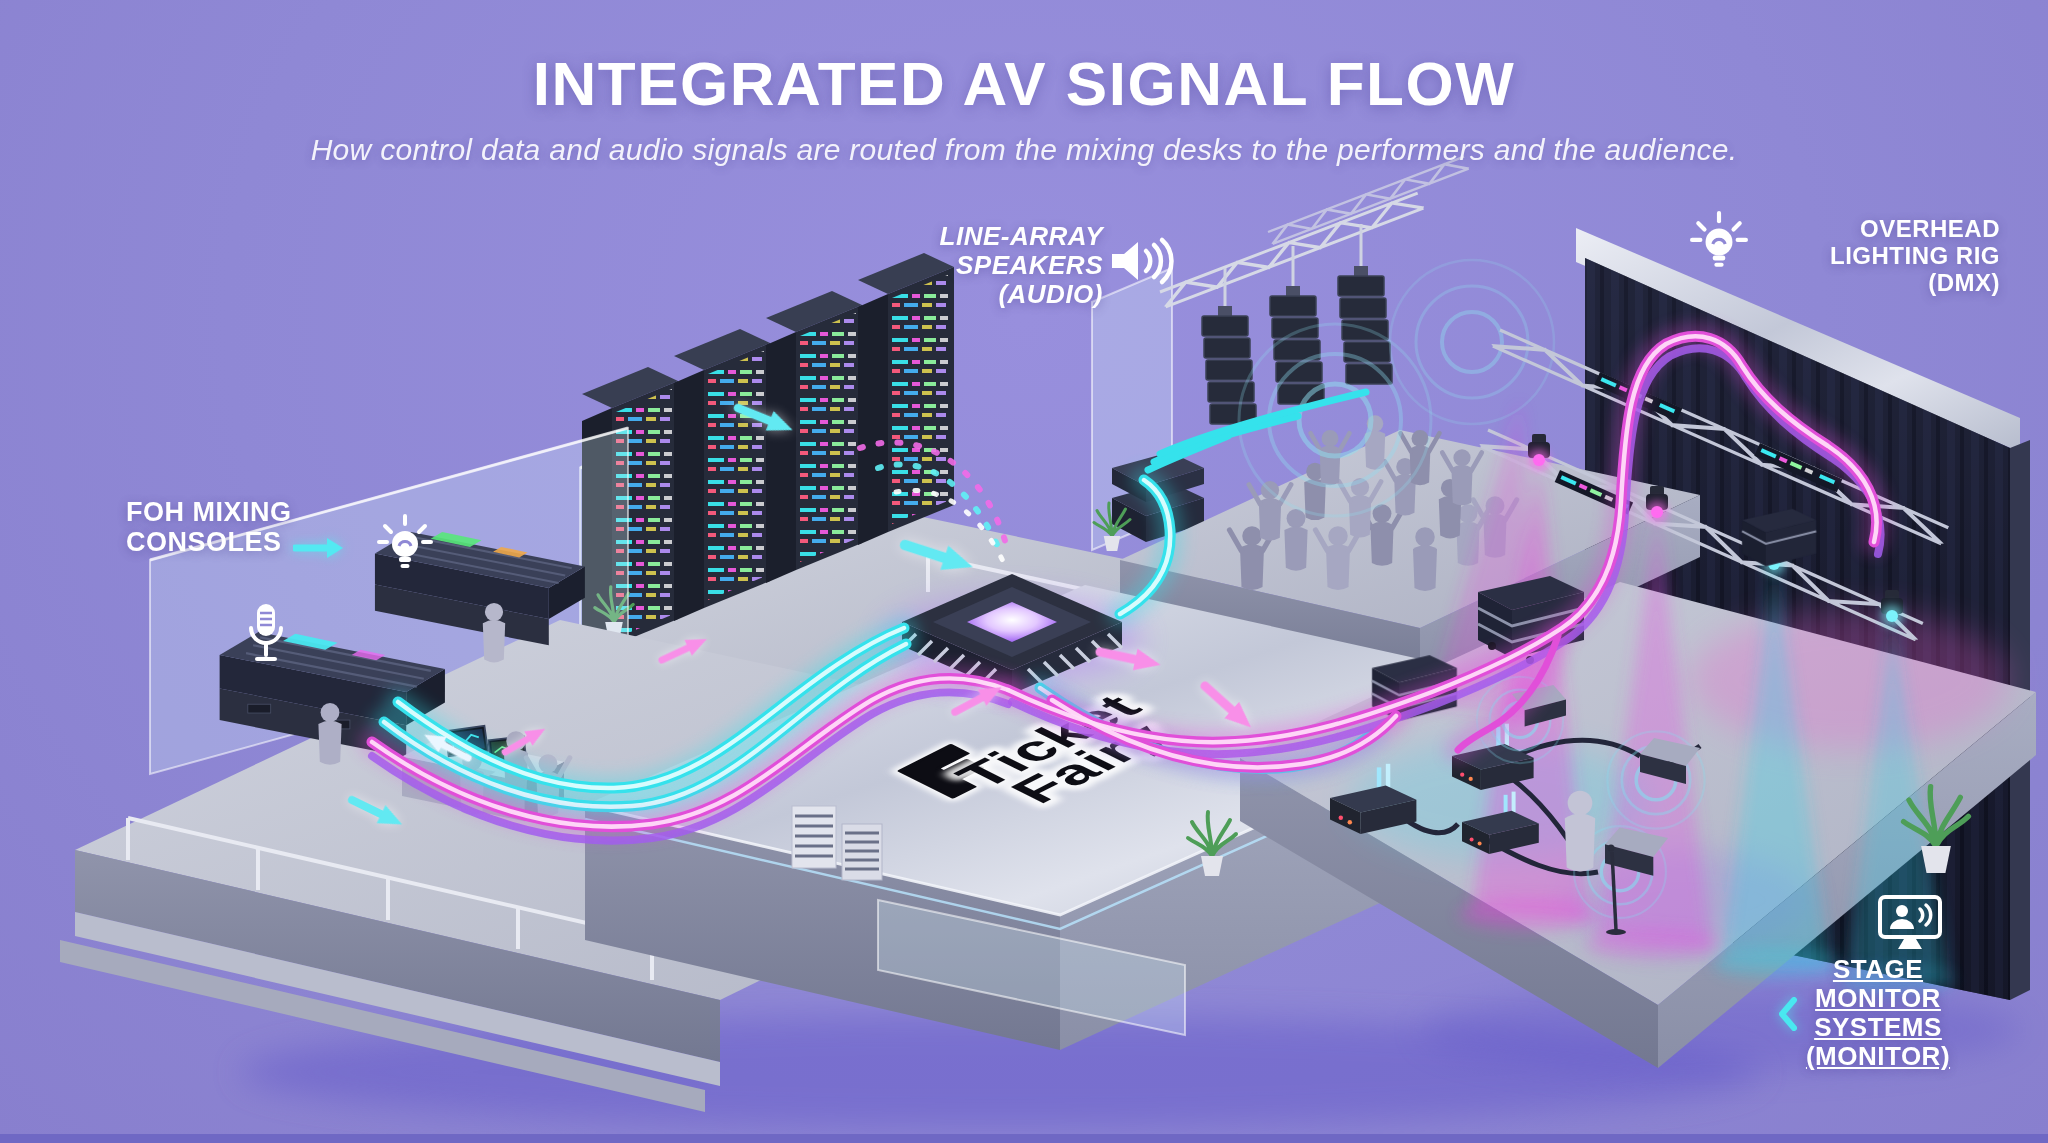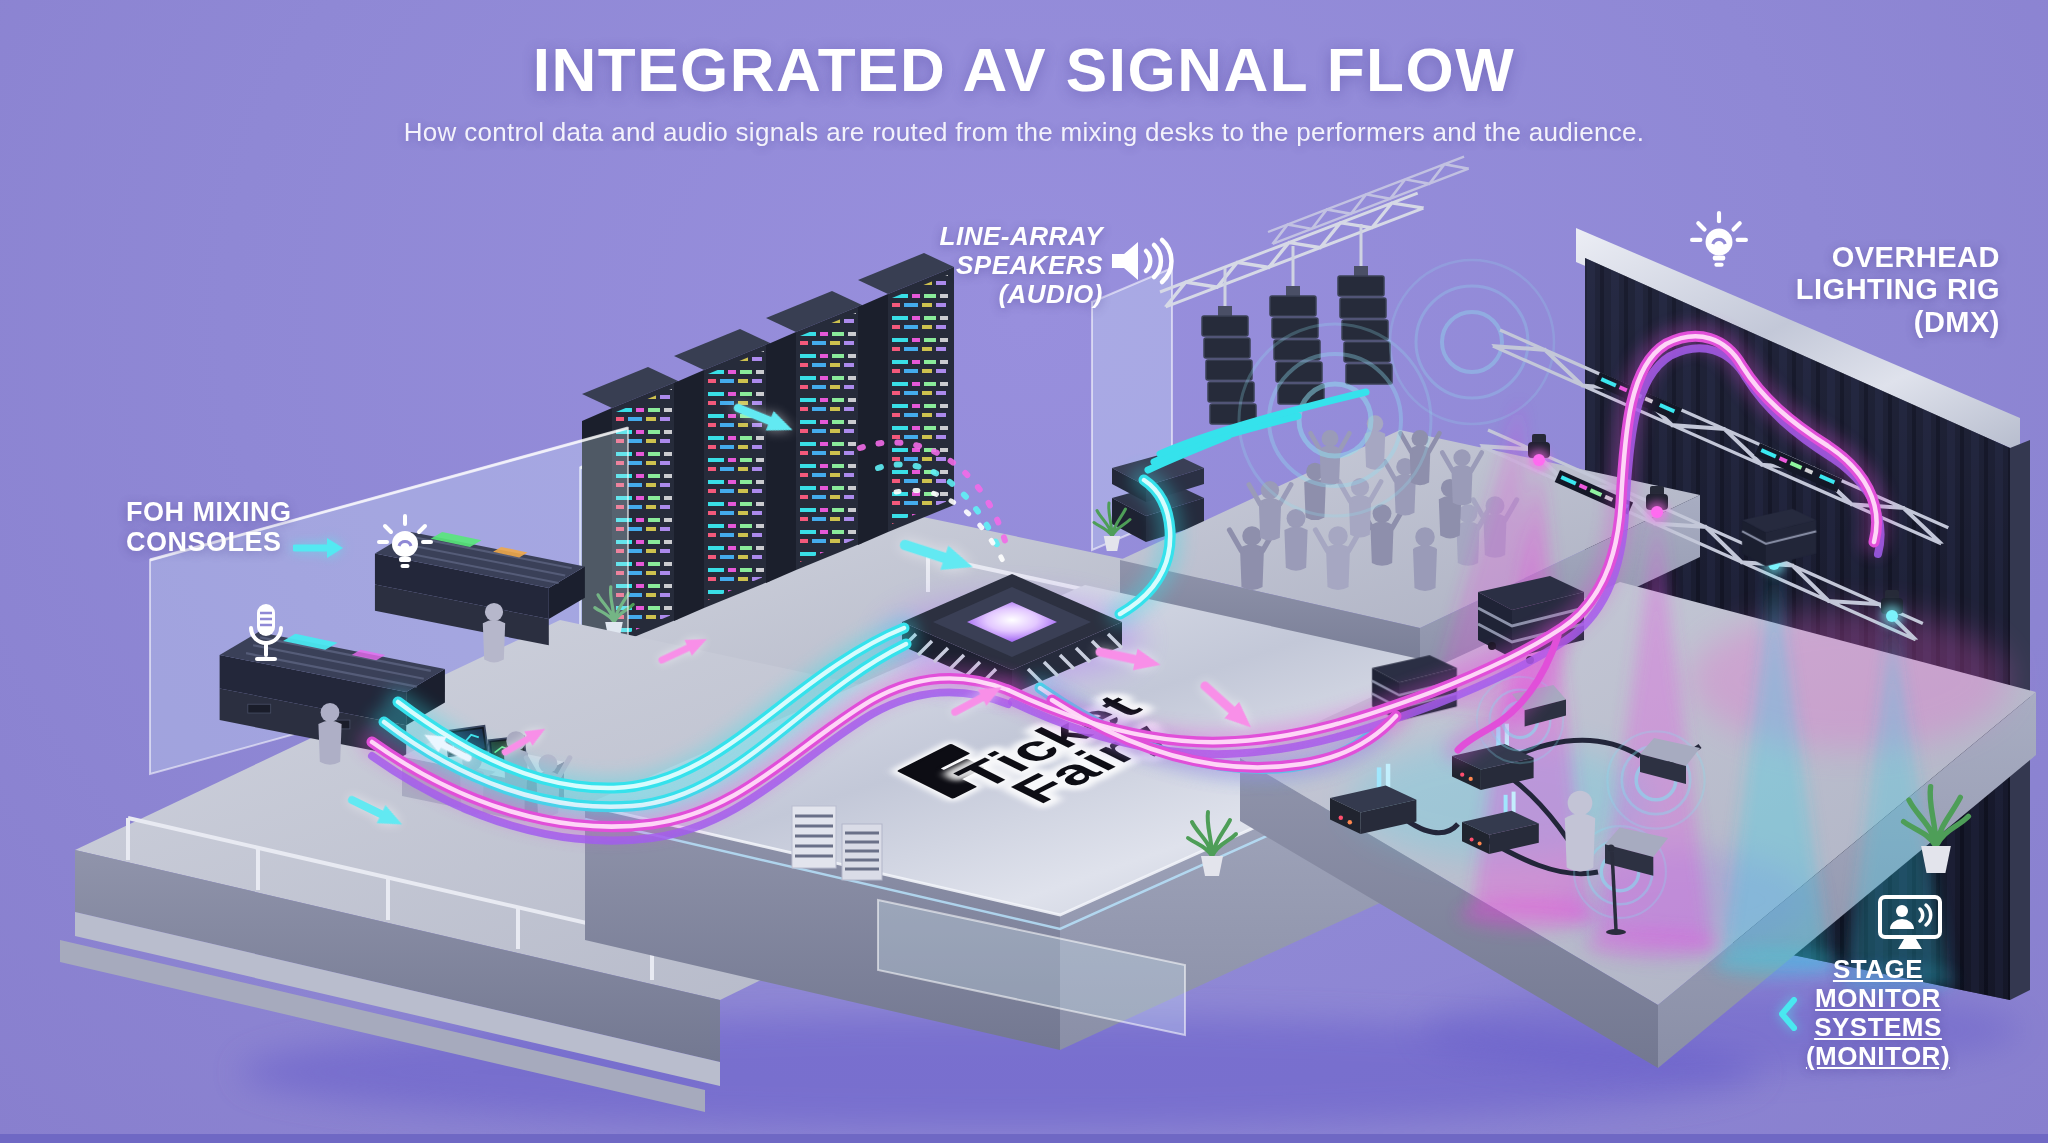--- a/index.html
+++ b/index.html
@@ -1,30 +1,30 @@
 <!DOCTYPE html>
 <html><head>
 <meta charset="utf-8">
 <style>
   html,body{margin:0;padding:0;background:#8F88D5;}
   .stage{position:relative;width:2048px;height:1143px;overflow:hidden;
     background:radial-gradient(ellipse at 50% 28%, #988fdd 0%, #8f88d5 55%, #887fce 100%);
     font-family:"Liberation Sans", sans-serif;}
   .scene{position:absolute;left:0;top:0;width:2048px;height:1143px;}
   .hdr{position:absolute;top:34px;left:0;width:100%;text-align:center;color:#fff;z-index:6;}
-  .hdr h1{margin:0;font-size:62px;font-weight:800;letter-spacing:1.5px;
+  .hdr h1{margin:14px;font-size:62px;font-weight:800;letter-spacing:1.5px;
     text-shadow:0 3px 14px rgba(60,50,140,.35);}
-  .hdr p{margin:12px 0 16px;font-size:26px;font-weight:400;letter-spacing:.3px;color:#f3f2fb;
-    text-shadow:0 2px 8px rgba(60,50,140,.3);}
+  .hdr p{margin:12px 0 16px;font-size:30px;font-weight:400;letter-spacing:.3px;color:#f3f2fb;
+    text-shadow:0 2px 8px rgba(60,50,140,.3);font-style:italic;}
   .lbl{position:absolute;color:#fff;font-weight:700;white-space:pre-line;z-index:6;
     text-shadow:0 2px 10px rgba(70,60,140,.45);letter-spacing:.5px;line-height:1.12;}
   .lbl-foh{left:126px;top:497px;font-size:27px;}
   .lbl-net{left:448px;top:314px;width:290px;text-align:center;font-size:28px;}
   .lbl-la{left:935px;top:222px;width:168px;text-align:right;font-size:26px;font-style:italic;}
-  .lbl-ol{left:1752px;top:216px;width:248px;text-align:right;font-size:29px;margin-top:25px;}
+  .lbl-ol{left:1752px;top:216px;width:248px;text-align:right;font-size:24px;}
   .lbl-sm{left:1802px;top:955px;width:152px;text-align:center;font-size:26px;text-decoration:underline;}
   .icon{position:absolute;z-index:6;}
   .ic-arrow{left:293px;top:536px;filter:drop-shadow(0 0 6px rgba(80,230,240,.7));}
   .ic-bulb-foh{left:377px;top:514px;}
   .ic-mic{left:243px;top:602px;}
   .ic-spk{left:1108px;top:234px;}
   .ic-bulb-ol{left:1690px;top:210px;}
   .ic-mon{left:1878px;top:895px;}
   .ic-chev{left:1776px;top:996px;filter:drop-shadow(0 0 6px rgba(80,230,240,.7));}
   

